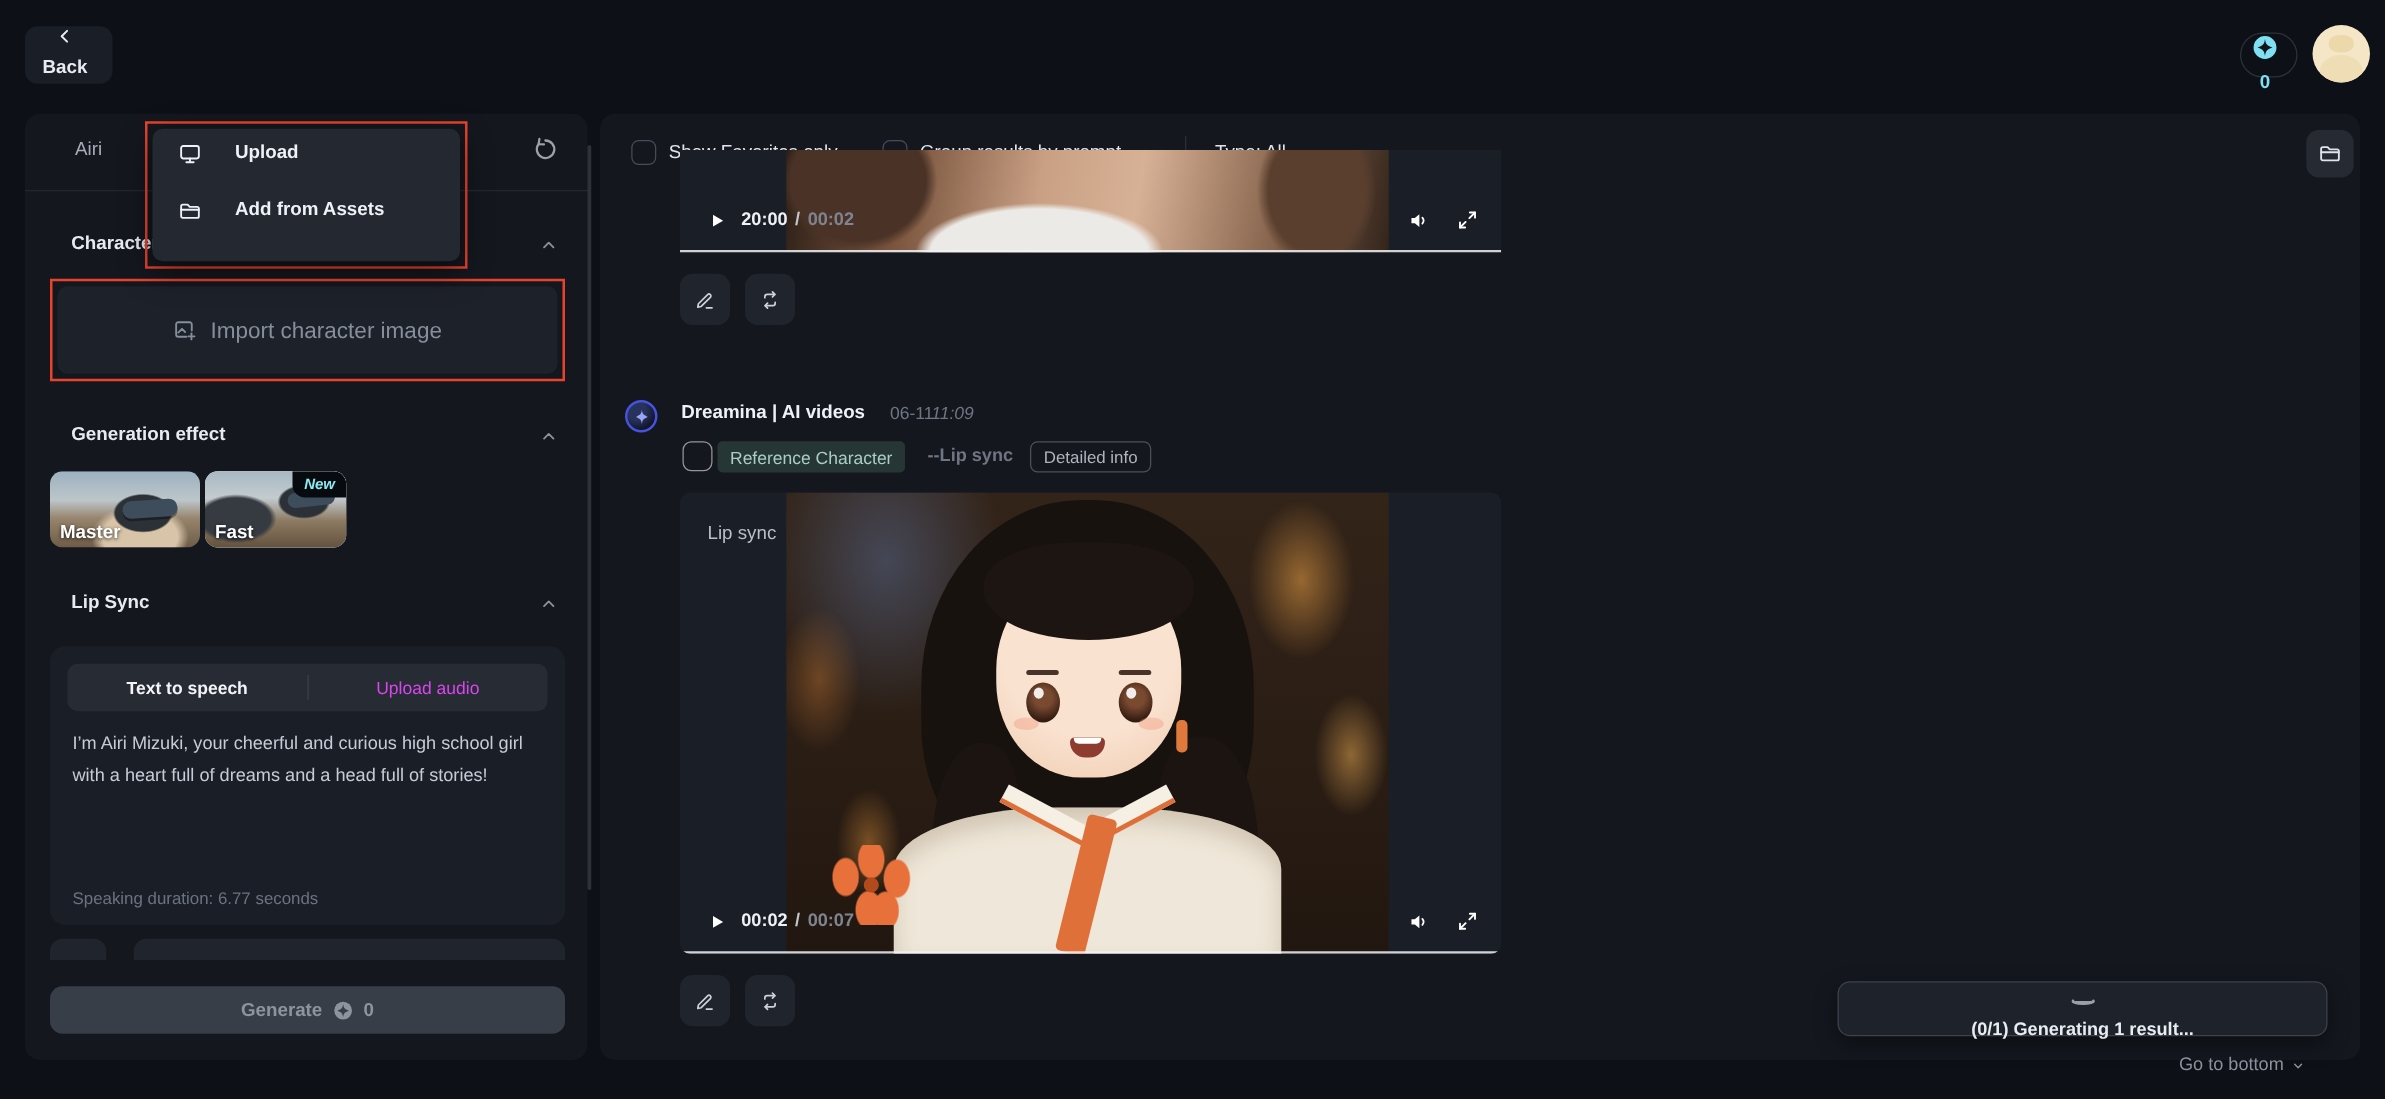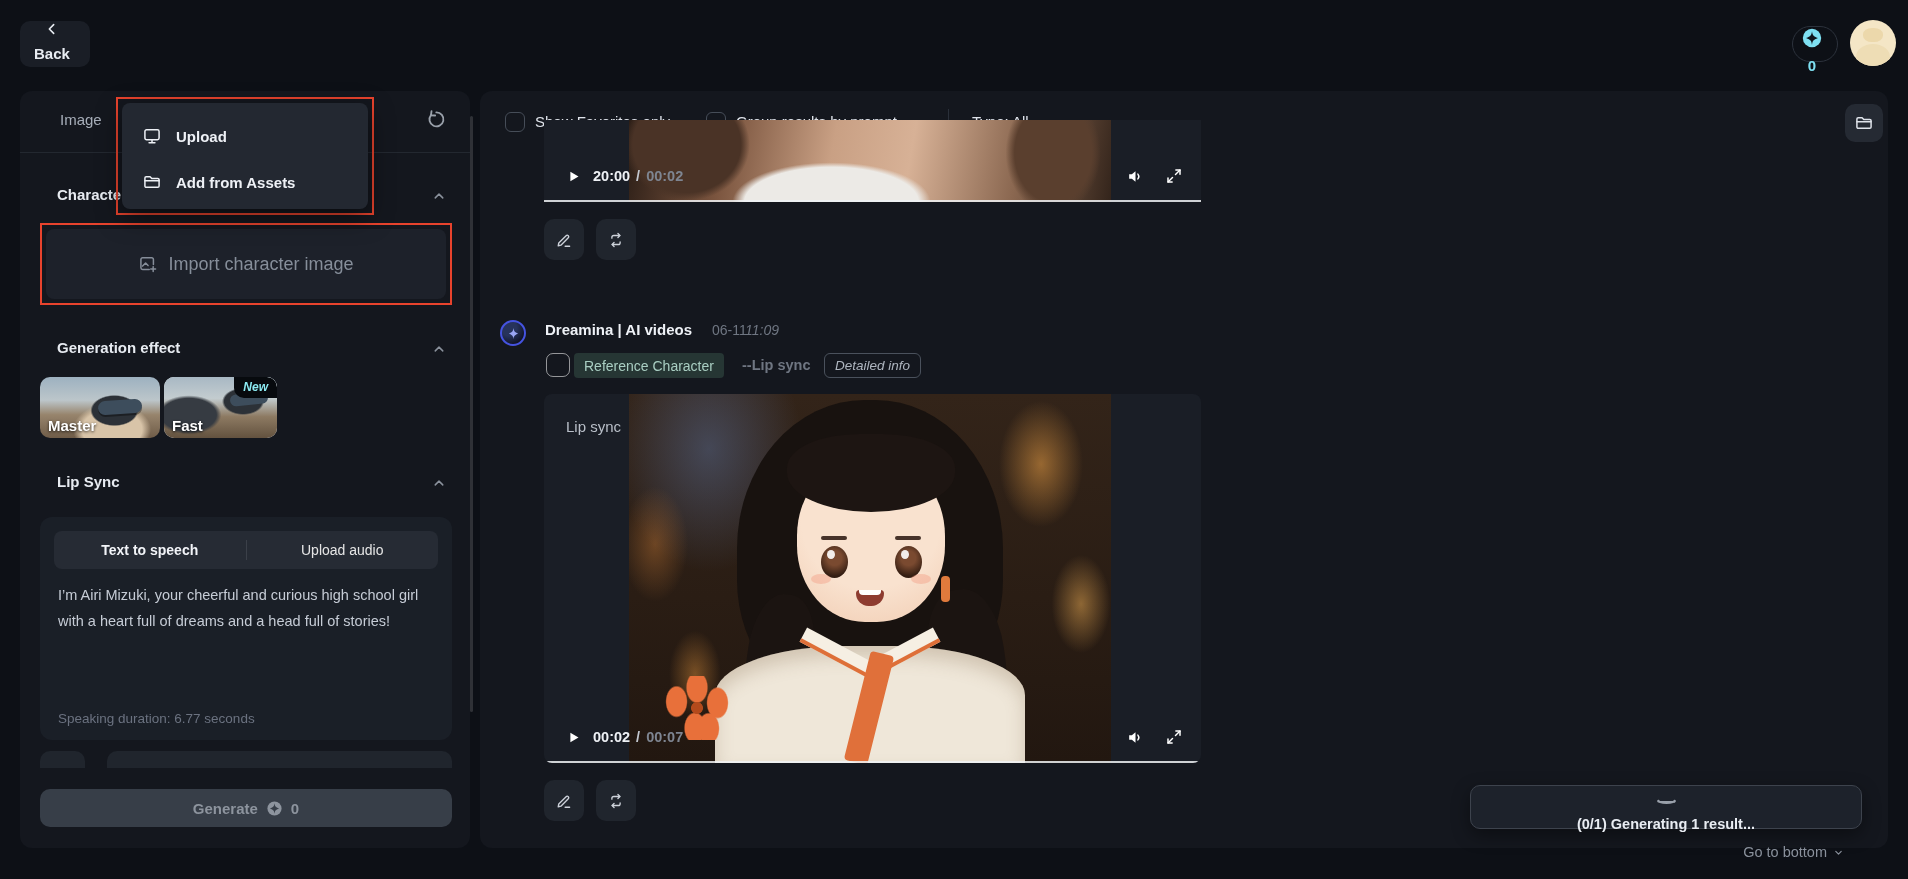--- a/index.html
+++ b/index.html
@@ -30,21 +30,21 @@
   .reset-icon { position:absolute; right:22px; top:17px; color:#9aa1ab; cursor:pointer; }
   .sec-head { position:absolute; font-size:15px; font-weight:700; color:#e7ebf1; }
   .sec-chev { position:absolute; right:22px; color:#8a919c; cursor:pointer; }
 
   .red-box { position:absolute; border:2px solid #e8432d; }
   .import-inner { position:absolute; inset:4px; background:#1d212a; border-radius:8px;
     display:flex; align-items:center; justify-content:center; gap:10px; color:#868e9a; font-size:18px; cursor:pointer; }
 
   .popup { position:absolute; left:96px; top:6px; width:258px; height:118px; z-index:50; }
   .popup-inner { position:absolute; inset:4px; background:#232831; border-radius:8px; box-shadow:0 8px 24px rgba(0,0,0,.5); padding:10px 0; }
-  .menu-item { height:46px; display:flex; align-items:center; gap:14px; padding:0 20px; color:#eef1f6;
+  .menu-item { height:46px; display:flex; gap:26px; padding:0 20px; color:#eef1f6;
     font-size:15px; font-weight:600; cursor:pointer; }
 
   .thumb { position:absolute; width:120px; height:61px; border-radius:10px; overflow:hidden; cursor:pointer; }
   .thumb-label { position:absolute; left:8px; bottom:4px; color:#fff; font-size:15px; font-weight:600;
     text-shadow:0 1px 3px rgba(0,0,0,.8); }
   .thumb.sel { outline:2px solid #f2f4f7; outline-offset:-2px; }
   .new-badge { position:absolute; right:0; top:0; background:#070a0e; color:#8beaf2; font-size:12px;
     font-style:italic; font-weight:700; padding:3px 9px 4px; border-radius:0 10px 0 10px; }
   .art-master { position:absolute; inset:0; background:
     radial-gradient(40px 26px at 62% 55%, #2c3137 55%, transparent 60%),
@@ -57,21 +57,21 @@
     radial-gradient(50px 30px at 22% 62%, #363b42 55%, transparent 65%),
     linear-gradient(180deg,#a8b8c4 0%,#c3cccf 35%,#8d7a62 65%,#63523f 100%); }
   .art-fast .goggles { position:absolute; left:58%; top:26%; width:38px; height:12px; background:#3d4d5c;
     border-radius:6px; transform:rotate(-6deg); }
 
   .ls-card { position:absolute; left:20px; top:426px; width:412px; height:223px; background:#1a1f27; border-radius:12px; }
   .switcher { position:absolute; left:14px; top:14px; width:384px; height:38px; background:#262b34; border-radius:8px;
     display:flex; align-items:center;justify-content:space-between; }
   .switch-tab { flex:1; text-align:center; font-size:14px; cursor:pointer; }
   .switch-tab.on { color:#f2f4f8; font-weight:700; }
-  .switch-tab.off { color:#e5e5e5; }
+  .switch-tab.off { color:#d946ef; }
   .switch-div { width:1px; height:20px; background:#3b4049; }
   .speech-text { position:absolute; left:18px; top:66px; width:376px; color:#c6ccd6; font-size:14.5px; line-height:1.76; cursor:text; }
   .duration { position:absolute; left:18px; bottom:14px; color:#6b7280; font-size:13.5px; }
 
   .stub { position:absolute; background:#20252d; border-radius:10px 10px 0 0; height:17px; top:660px; }
   .generate-btn { position:absolute; left:20px; top:698px; width:412px; height:38px; background:#373e48; border-radius:10px;
     display:flex; align-items:center; justify-content:center; gap:8px; color:#8d949e; font-size:15px; font-weight:700; cursor:pointer; }
 
   .side-scrollbar { left:470px; top:116px; width:3px; height:596px; background:rgba(255,255,255,.14); border-radius:2px; }
 
@@ -98,21 +98,21 @@
   .dreamina-logo { position:absolute; width:26px; height:26px; border-radius:50%;
     background:radial-gradient(circle at 32% 28%, #27335c 35%, #121527 75%);
     border:2px solid #4553e0; display:flex; align-items:center; justify-content:center; color:#8f9bf2; cursor:pointer; }
   .author { position:absolute; color:#eef1f6; font-size:15px; font-weight:700; }
   .meta { position:absolute; color:#6f7682; font-size:14px; }
   .tag-outline { position:absolute; width:24px; height:24px; border:1.5px solid rgba(255,255,255,.55); border-radius:7px; }
   .tag-teal { position:absolute; height:25px; background:#263634; color:#a9cec2; font-size:14px;
     display:flex; align-items:center; padding:0 10px; border-radius:4px; }
   .tag-plain { position:absolute; color:#6f7682; font-size:14.5px; }
   .tag-pill { position:absolute; height:25px; border:1px solid #4a515c; border-radius:6px; color:#aeb5bf;
-    font-size:13.5px; display:flex; align-items:center; padding:0 10px; cursor:pointer;font-style:italic; }
+    font-size:13.5px; display:flex; align-items:center; padding:0 10px; cursor:pointer; }
   .video-label { position:absolute; left:22px; top:24px; color:#b9bfc8; font-size:15px; }
 
   
   .art-shoulder { position:absolute; left:85px; top:0; width:482px; height:100%; background:
     radial-gradient(150px 60px at 42% 100%, #eceae6 58%, transparent 66%),
     radial-gradient(90px 80px at 12% 30%, #4a3326 60%, transparent 70%),
     radial-gradient(70px 90px at 88% 40%, #5a3f2e 55%, transparent 68%),
     linear-gradient(100deg,#2a1d16 0%,#7a543e 20%,#c9a084 42%,#d7b196 58%,#8a6750 80%,#33241b 100%); }
 
   
@@ -183,21 +183,21 @@
 </div>
 
 <div class="abs avatar">
   <div class="head"></div>
   <div class="bust"></div>
 </div>
 
 <div class="abs panel" id="sidebar">
 
   <div class="side-tabs">
-    <span class="side-tab" style="left:40px;">Image</span>
+    <span class="side-tab" style="left:40px;">Airi</span>
     <span class="side-tab" style="left:113px;">Video</span>
     <span class="reset-icon">
       <svg width="23" height="23" viewBox="0 0 24 24" fill="none" stroke="currentColor" stroke-width="1.9" stroke-linecap="round" stroke-linejoin="round">
           <path d="M6.2 7.4 A 7.3 7.3 0 1 0 11.8 4.6"></path>
           <polyline points="6.8,3.2 6.2,7.6 10.6,7.8"></polyline>
         </svg>
     </span>
   </div>
 
   <div class="red-box popup">

